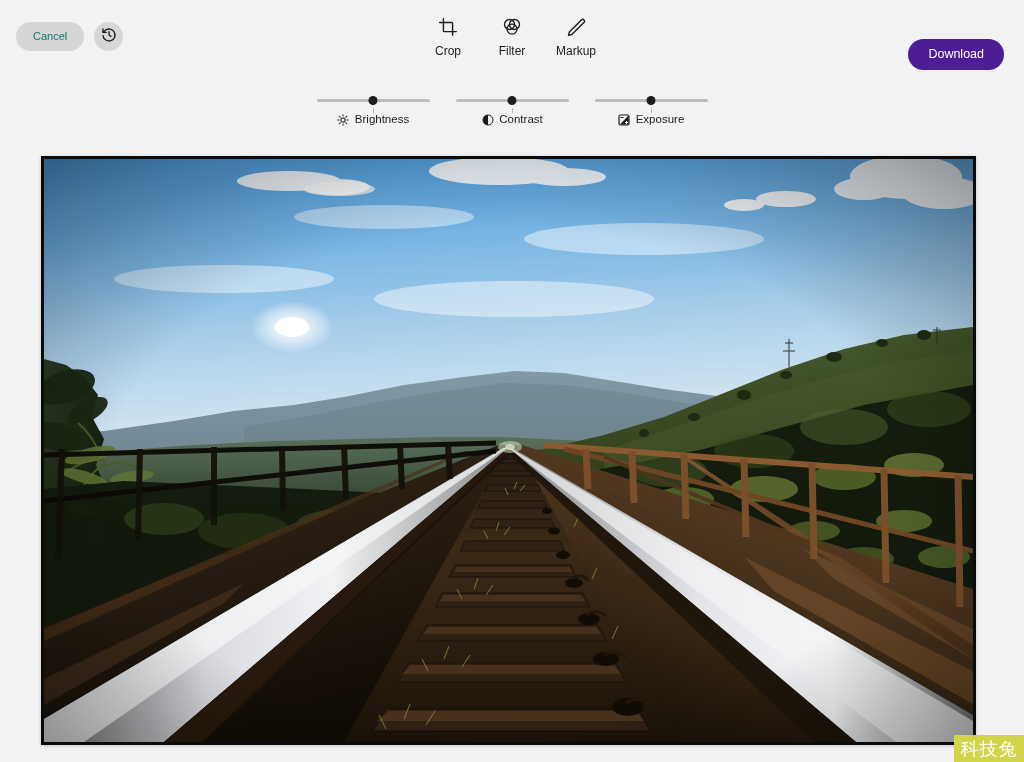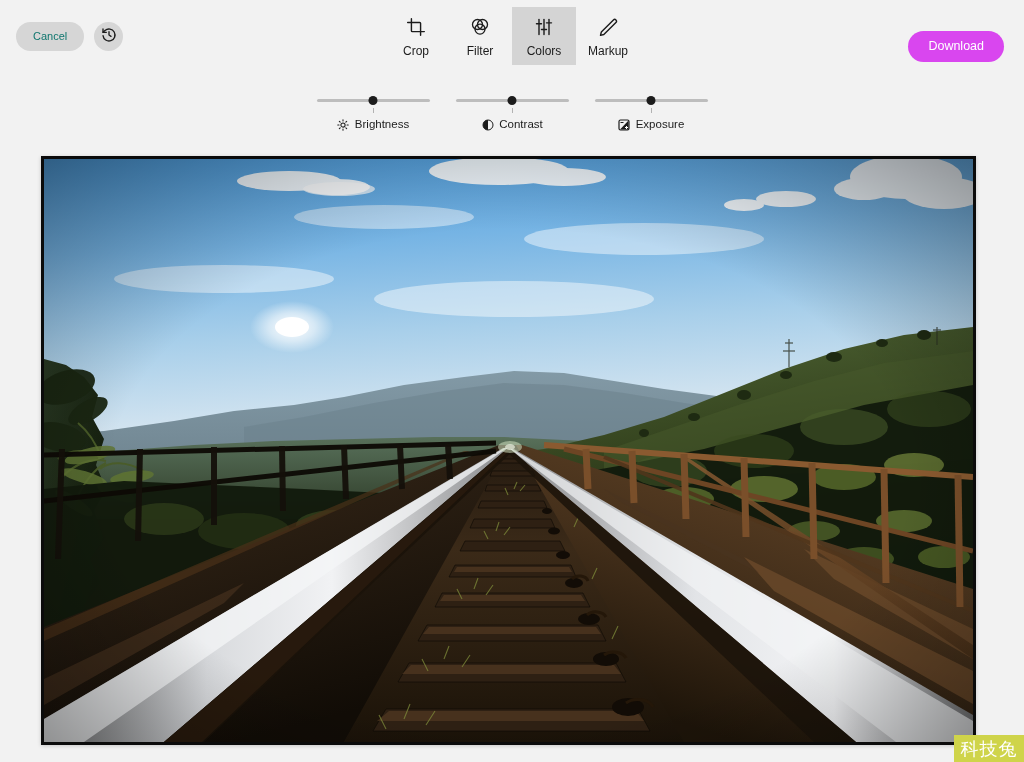--- a/index.html
+++ b/index.html
@@ -44,26 +44,26 @@
     width: 29px; height: 29px;
     border: none;
     border-radius: 50%;
     background: #d6d6d6;
     cursor: pointer;
     display: flex; align-items: center; justify-content: center;
     padding: 0;
   }
   .btn-download {
     position: absolute;
-    right: 20px; top: 31px;
+    right: 20px; top: 39px;
     height: 31px;
     padding: 12px 20px;
     border: none;
     border-radius: 16px;
-    background: #d946ef;
+    background: #4c1d95;
     color: #ffffff;
     font-size: 12.5px;
     font-family: "Liberation Sans", sans-serif;
     cursor: pointer;
     display: flex; align-items: center; justify-content: center;
     line-height: 1;
   }
 
   
   .tooltabs {
@@ -129,21 +129,21 @@
     border-radius: 50%;
     background: #1c1c1c;
     transform: translateX(-50%);
   }
   .slider-tick {
     width: 1px; height: 5px;
     background: #b2b2b2;
     margin-top: 2px;
   }
   .slider-label {
-    margin-top: 5px;
+    margin-top: 0;
     display: flex; align-items: center; gap: 5px;
     font-size: 11.5px;
     color: #1c1c1c;
     line-height: 1;
     white-space: nowrap;
   }
   .slider-label .sicon {
     width: 13px; height: 13px;
     display: flex; align-items: center; justify-content: center;
   }
@@ -216,33 +216,20 @@
         <span class="ticon">
           <svg width="20" height="20" viewBox="0 0 24 24" fill="none" stroke="#1c1c1c" stroke-width="1.6">
             <circle cx="9" cy="9" r="6"></circle>
             <circle cx="15" cy="9" r="6"></circle>
             <circle cx="12" cy="14.5" r="6"></circle>
           </svg>
         </span>
         <span class="tlabel">Filter</span>
       </button>
 
-      <button class="tooltab active">
-        <span class="ticon">
-          <svg width="20" height="20" viewBox="0 0 24 24" fill="none" stroke="#1c1c1c" stroke-width="1.7" stroke-linecap="round">
-            <line x1="6" y1="3" x2="6" y2="21"></line>
-            <line x1="12" y1="3" x2="12" y2="21"></line>
-            <line x1="18" y1="3" x2="18" y2="21"></line>
-            <line x1="3" y1="8" x2="9" y2="8"></line>
-            <line x1="9" y1="15" x2="15" y2="15"></line>
-            <line x1="15" y1="7" x2="21" y2="7"></line>
-          </svg>
-        </span>
-        <span class="tlabel">Colors</span>
-      </button>
 
       <button class="tooltab">
         <span class="ticon">
           <svg width="20" height="20" viewBox="0 0 24 24" fill="none" stroke="#1c1c1c" stroke-width="1.7" stroke-linecap="round" stroke-linejoin="round">
             <path d="M18.5 3.5a2.1 2.1 0 0 1 3 3L7 21l-4 1 1-4Z"></path>
           </svg>
         </span>
         <span class="tlabel">Markup</span>
       </button>
 

